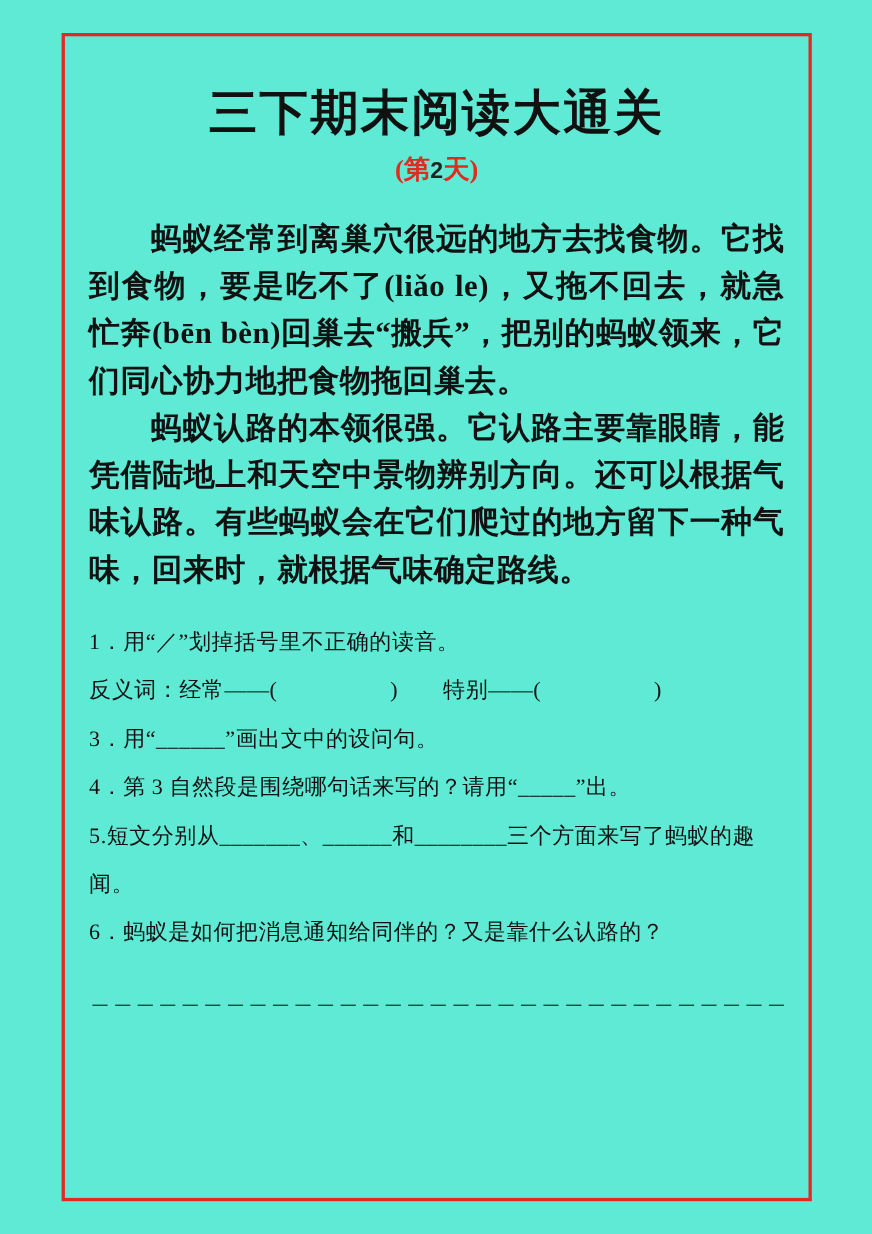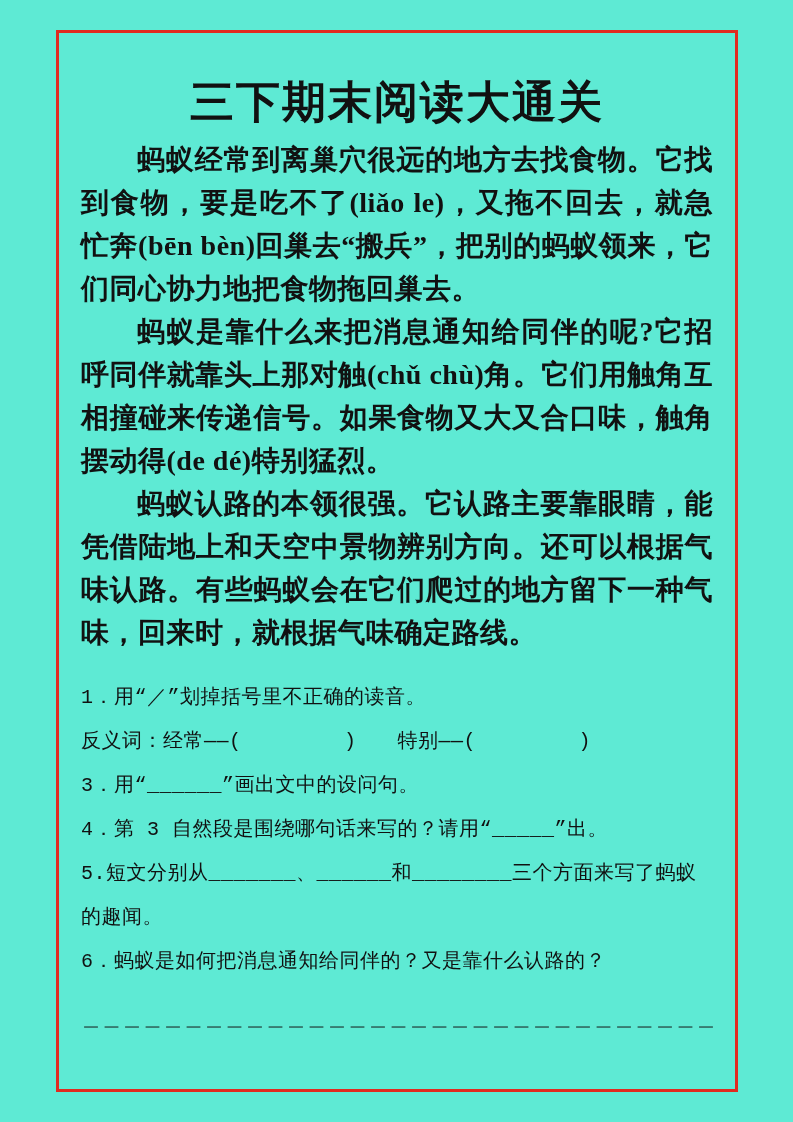--- a/index.html
+++ b/index.html
@@ -57,21 +57,20 @@
     font-size: 28px;
     line-height: 43px;
     font-weight: 600;
     color: #111111;
     text-indent: 2em;
     text-align: justify;
     letter-spacing: 0.5px;
   }
   .questions {
     margin-top: 22px;
-    font-family: Liberation Mono, monospace;
   }
   .questions p {
     margin: 0;
     font-size: 20px;
     line-height: 44px;
     color: #111111;
     font-weight: 500;
     letter-spacing: 0.5px;
   }
   .answer-line {
@@ -82,24 +81,26 @@
   }
 </style>
 </head>
 <body>
 
 <div class="page">
   <div class="frame">
 
     <h1 class="title">三下期末阅读大通关</h1>
 
+    <div class="subtitle">
+      <span>(第</span><span class="num">2</span><span>天)</span>
+    </div>
 
     <div class="passage">
       <p>蚂蚁经常到离巢穴很远的地方去找食物。它找到食物，要是吃不了(liǎo le)，又拖不回去，就急忙奔(bēn bèn)回巢去“搬兵”，把别的蚂蚁领来，它们同心协力地把食物拖回巢去。</p>
-      <p>蚂蚁是靠什么来把消息通知给同伴的呢?它招呼同伴就靠头上那对触(chǔ chù)角。它们用触角互相撞碰来传递信号。如果食物又大又合口味，触角摆动得(de dé)特别猛烈。</p>
       <p>蚂蚁认路的本领很强。它认路主要靠眼睛，能凭借陆地上和天空中景物辨别方向。还可以根据气味认路。有些蚂蚁会在它们爬过的地方留下一种气味，回来时，就根据气味确定路线。</p>
     </div>
 
     <div class="questions">
       <p>1．用“／”划掉括号里不正确的读音。</p>
       <p>反义词：经常——(　　　　　)　　特别——(　　　　　)</p>
       <p>3．用“______”画出文中的设问句。</p>
       <p>4．第 3 自然段是围绕哪句话来写的？请用“_____”出。</p>
       <p>5.短文分别从_______、______和________三个方面来写了蚂蚁的趣闻。</p>
       <p>6．蚂蚁是如何把消息通知给同伴的？又是靠什么认路的？</p>

